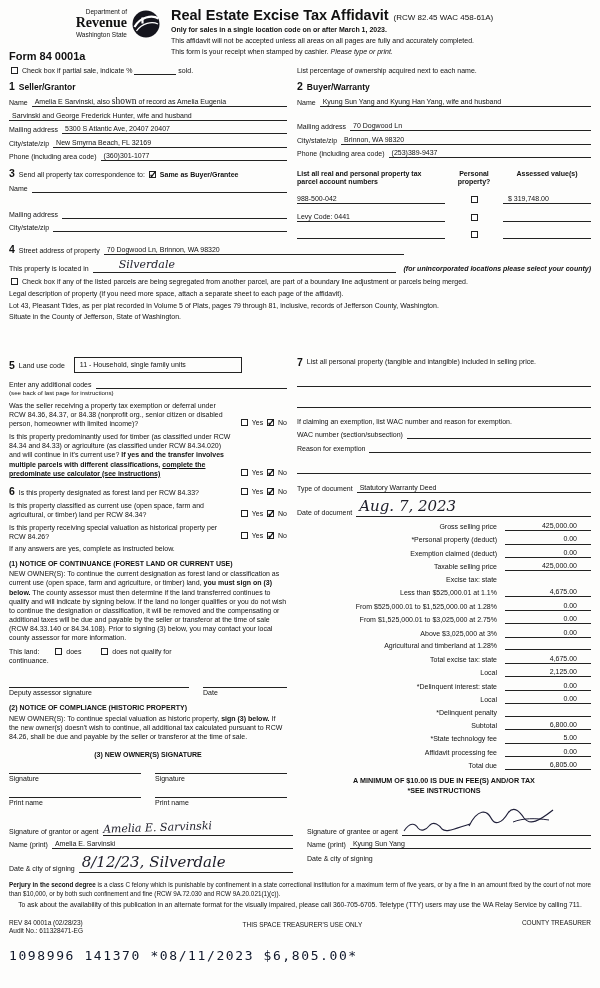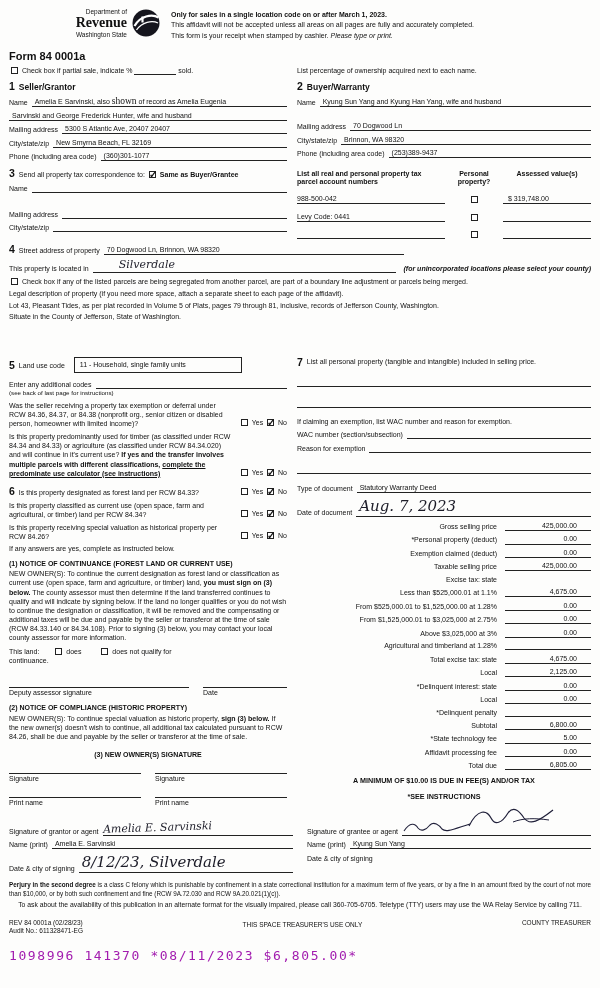--- a/index.html
+++ b/index.html
@@ -20,21 +20,21 @@
 .cb{display:inline-block;width:7px;height:7px;border:1px solid #222;background:#fff;vertical-align:-1px;position:relative;margin:0 2px;flex:none}
 .cb.on::after{content:"✓";position:absolute;left:-1px;top:-4px;font-size:10px;font-weight:700;color:#111}
 .hand{font-family:"DejaVu Serif",serif;font-style:italic;color:#1c1c28}
 .hand.big{font-size:11px}
 .hand.med{font-size:15px}
 .secnum{font-weight:bold;font-size:10.5px;margin-right:4px;line-height:1}
 .sechead{font-weight:bold;font-size:8.5px}
 
 .header{margin-bottom:3px}
 .hleft{width:152px}
-.logo-row{display:flex;align-items:flex-start}
+.logo-row{display:flex;align-items:center}
 .logo-text{text-align:right;margin-right:4px;flex:1}
 .dept-prefix{font-size:6.5px}
 .dept-name{font-family:"Liberation Serif",serif;font-weight:bold;font-size:14px;line-height:1.05}
 .dept-sub{font-size:6.5px}
 .form-number{font-weight:bold;font-size:11px;margin-top:9px}
 .hright{flex:1;padding-left:10px}
 .title{font-weight:bold;font-size:14.5px;line-height:1.1}
 .title-rcw{font-size:8px;margin-left:3px}
 .note{font-size:7px;margin-top:1.5px}
 .partial-row{margin:3px 0 6px;align-items:flex-end}
@@ -70,21 +70,21 @@
 .s8{margin-top:10px;position:relative}
 .certify{font-weight:bold;font-size:7.5px}
 .half{flex:1;min-width:0}
 .half.l{padding-right:14px}
 .scribble{position:absolute;right:34px;top:-12px}
 
 .perjury{font-size:6.3px;margin-top:8px;text-align:justify}
 .altfmt{text-align:center;font-size:6.8px;margin-top:3px}
 .footrow{display:flex;justify-content:space-between;margin-top:9px;font-size:6.5px;align-items:flex-start}
 .footrow .mid-txt{padding-top:2px}
-.stamp{font-family:"DejaVu Sans Mono",monospace;font-size:13px;letter-spacing:1.6px;margin-top:12px;color:#a21caf}
+.stamp{font-family:"DejaVu Sans Mono",monospace;font-size:13px;letter-spacing:1.6px;margin-top:12px;color:#0f172a}
 .oddfont{font-family:"Liberation Serif",serif;font-size:9.5px;line-height:1}
 .spacer{height:11px}
 </style>
 </head>
 <body>
 
 <div class="page">
 
   <div class="row header">
     <div class="hleft">
@@ -97,20 +97,24 @@
         <svg class="logo-mark" width="30" height="30" viewBox="0 0 30 30" aria-hidden="true">
           <circle cx="15" cy="15" r="13.5" fill="#15151d"></circle>
           <path d="M3.5 18 C9 8 21 5.5 27.5 9.5" stroke="#fff" stroke-width="2.2" fill="none"></path>
           <path d="M5.5 22 C11 14 21 12 27 15" stroke="#fff" stroke-width="1.3" fill="none"></path>
           <path d="M11.5 8.5 L11.5 14.5" stroke="#fff" stroke-width="2.2" fill="none"></path>
         </svg>
       </div>
       <div class="form-number">Form 84 0001a</div>
     </div>
     <div class="hright">
+      <div class="title-line">
+        <span class="title">Real Estate Excise Tax Affidavit</span>
+        <span class="title-rcw">(RCW 82.45 WAC 458-61A)</span>
+      </div>
       <div class="note b">Only for sales in a single location code on or after March 1, 2023.</div>
       <div class="note">This affidavit will not be accepted unless all areas on all pages are fully and accurately completed.</div>
       <div class="note"><span>This form is your receipt when stamped by cashier.</span> <i>Please type or print.</i></div>
     </div>
   </div>
 
   <div class="row partial-row">
     <div class="cl">
       <span class="cb"></span>
       <span>Check box if partial sale, indicate %</span>
@@ -441,21 +445,21 @@
           </div>
         <div class="trow">
             <div class="tlab">Affidavit processing fee</div>
             <div class="tval">0.00</div>
           </div>
         <div class="trow">
             <div class="tlab">Total due</div>
             <div class="tval">6,805.00</div>
           </div>
         <div class="minnote">A MINIMUM OF $10.00 IS DUE IN FEE(S) AND/OR TAX</div>
-        <div class="minnote" style="margin-top:6px">*SEE INSTRUCTIONS</div>
+        <div class="minnote" style="margin-top:0">*SEE INSTRUCTIONS</div>
       </div>
     </div>
   </div>
 
   <div class="s8">
     <svg class="scribble" width="92" height="26" viewBox="0 0 92 26" aria-hidden="true">
       <path d="M4 21 C13 3 22 5 26 13 C30 21 37 18 43 8 C49 0 55 7 59 13 C65 21 74 16 88 5" stroke="#20203a" stroke-width="1.2" fill="none"></path>
       <path d="M48 17 C58 13 70 13 84 15" stroke="#20203a" stroke-width="1" fill="none"></path>
     </svg>
     <div class="row" style="margin-top:2px">

